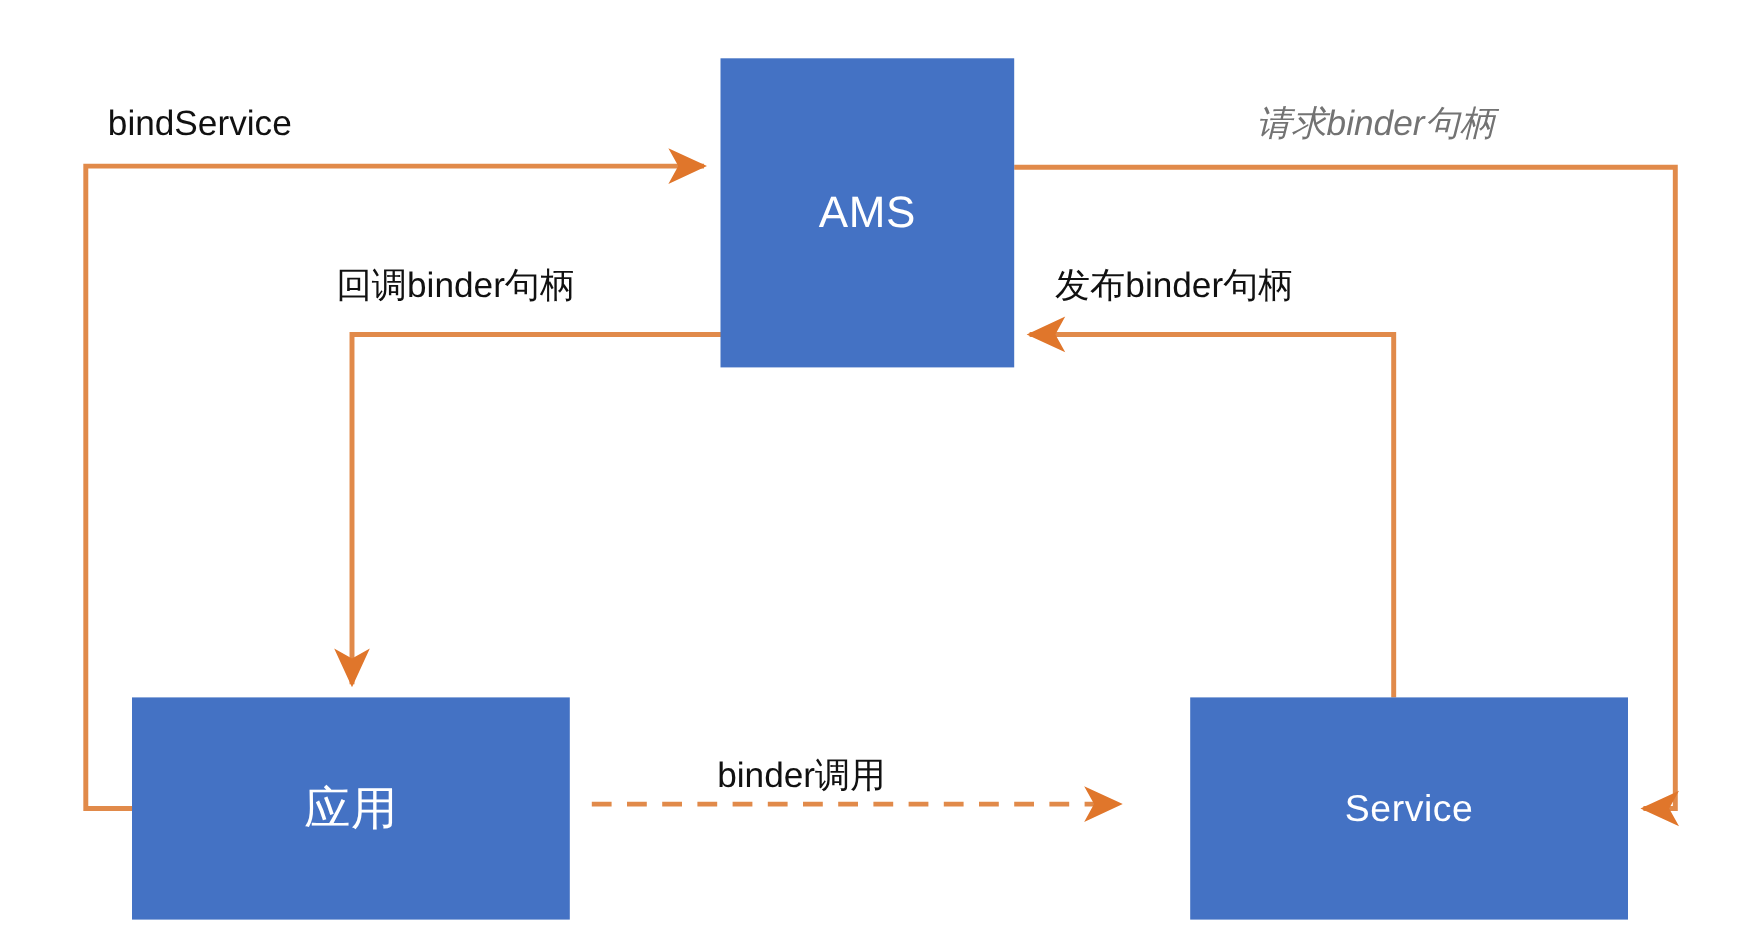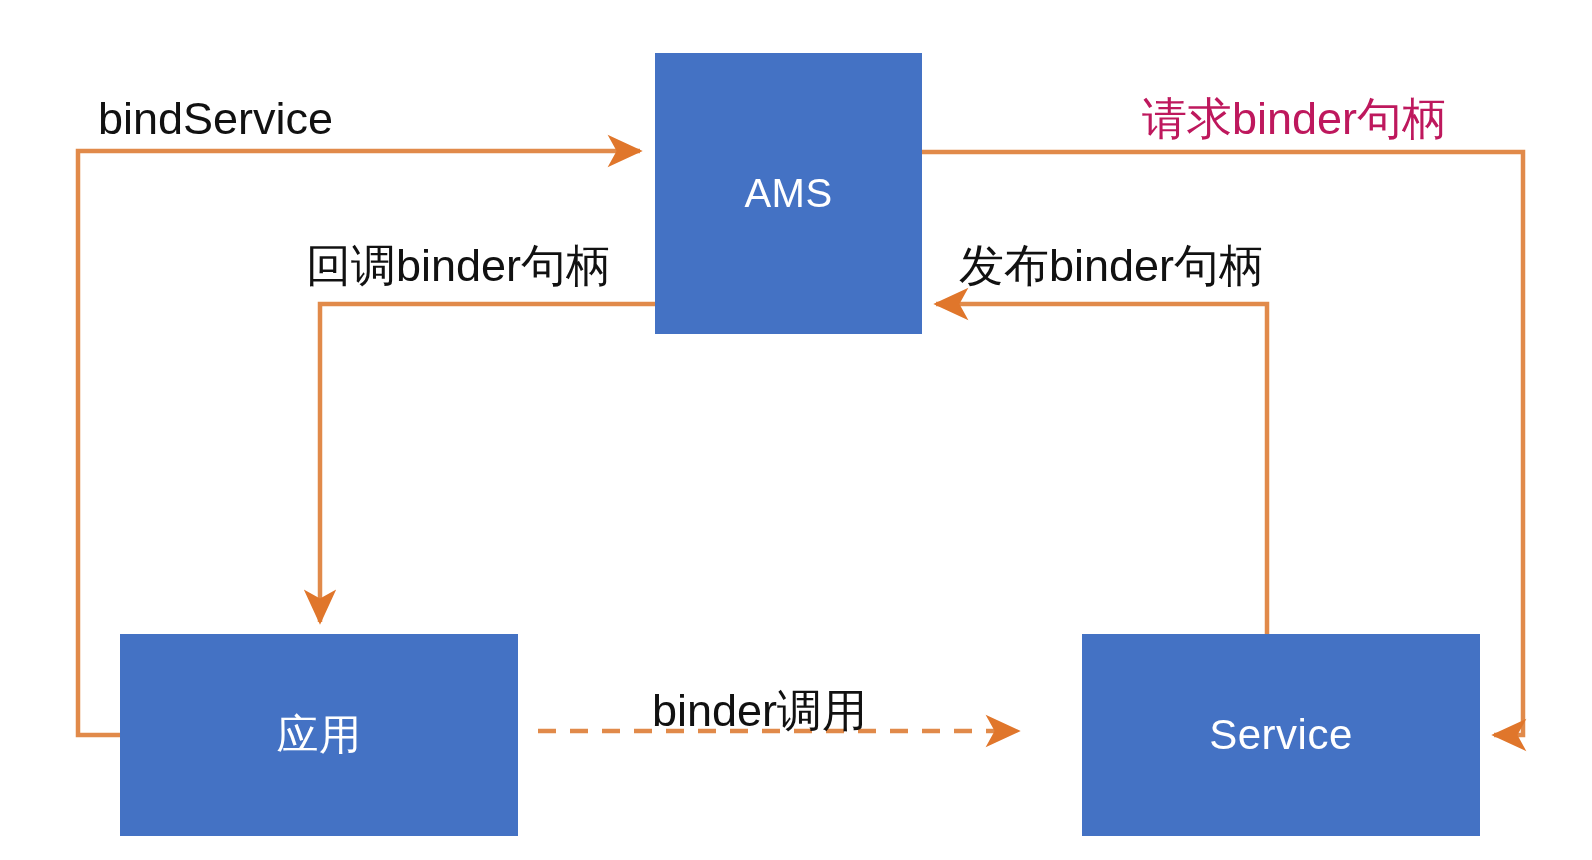--- a/index.html
+++ b/index.html
@@ -48,26 +48,26 @@
     top: 634px;
     width: 398px;
     height: 202px;
     font-size: 42px;
   }
   .node-service {
     left: 1082px;
     top: 634px;
     width: 398px;
     height: 202px;
-    font-size: 42px;
+    font-size: 34px;
   }
   .edge-label {
     position: absolute;
     color: #111111;
-    font-size: 45px;
+    font-size: 32px;
     line-height: 1;
     white-space: nowrap;
     user-select: none;
   }
   .lbl-bindservice { left: 98px;  top: 96px;  }
   .lbl-request     { left: 1142px; top: 96px; }
   .lbl-callback    { left: 306px; top: 243px; }
   .lbl-publish     { left: 938px; top: 243px; margin-left: 21px; }
   .lbl-bindercall  { left: 652px; top: 688px; }
 </style>
@@ -114,21 +114,21 @@
   <div class="node node-app" style="background: rgb(68, 114, 196); color: rgb(255, 255, 255); align-items: center;">
     <span>应用</span>
   </div>
 
   <div class="node node-service" style="background: rgb(68, 114, 196); color: rgb(255, 255, 255);">
     <span>Service</span>
   </div>
 
   <div class="edge-label lbl-bindservice" style="color: rgb(17, 17, 17);">bindService</div>
 
-  <div class="edge-label lbl-request" style="color: #be185d;">请求binder句柄</div>
+  <div class="edge-label lbl-request" style="color: #737373; font-style: italic;">请求binder句柄</div>
 
   <div class="edge-label lbl-callback" style="color: rgb(17, 17, 17); text-align: center;">回调binder句柄</div>
 
   <div class="edge-label lbl-publish" style="color: rgb(17, 17, 17);">发布binder句柄</div>
 
   <div class="edge-label lbl-bindercall" style="color: rgb(17, 17, 17);">binder调用</div>
 
 </div>
 
 </body></html>

